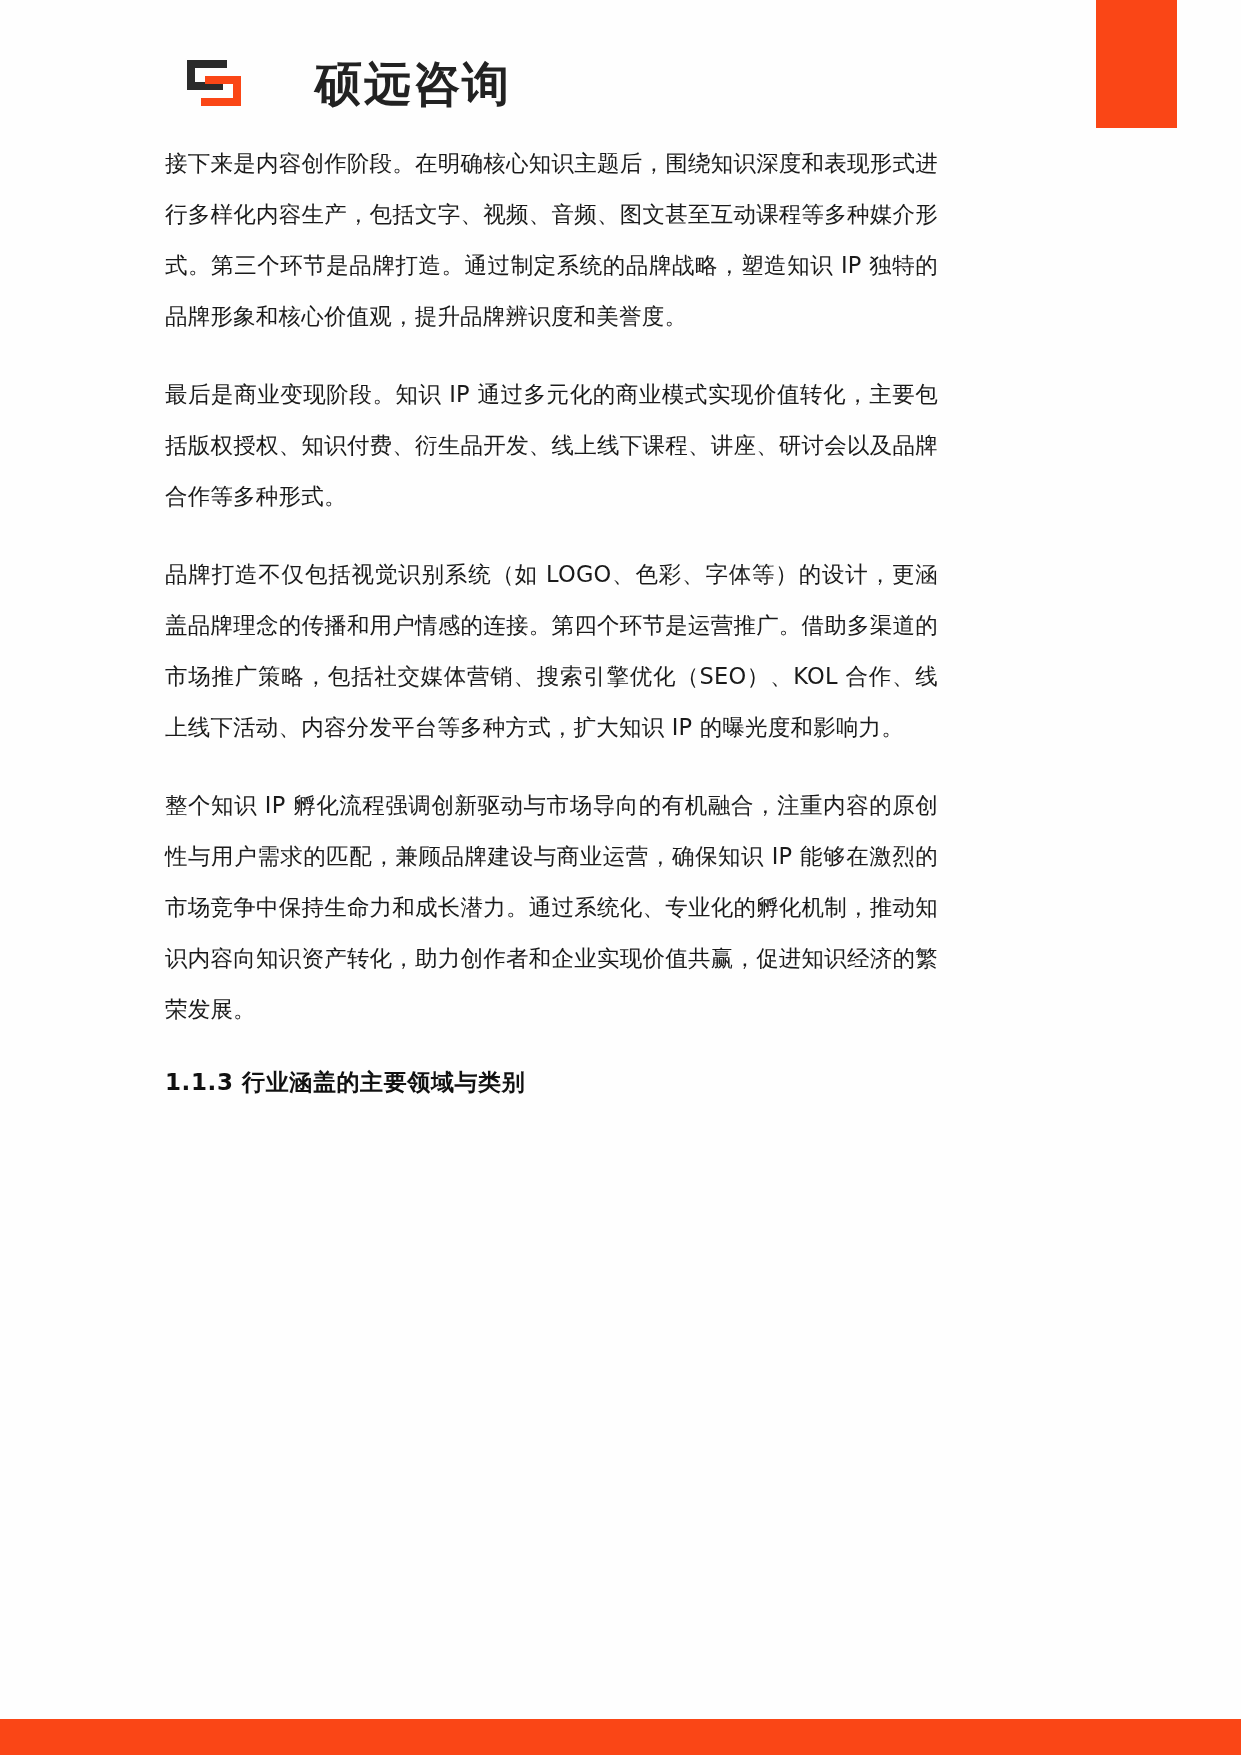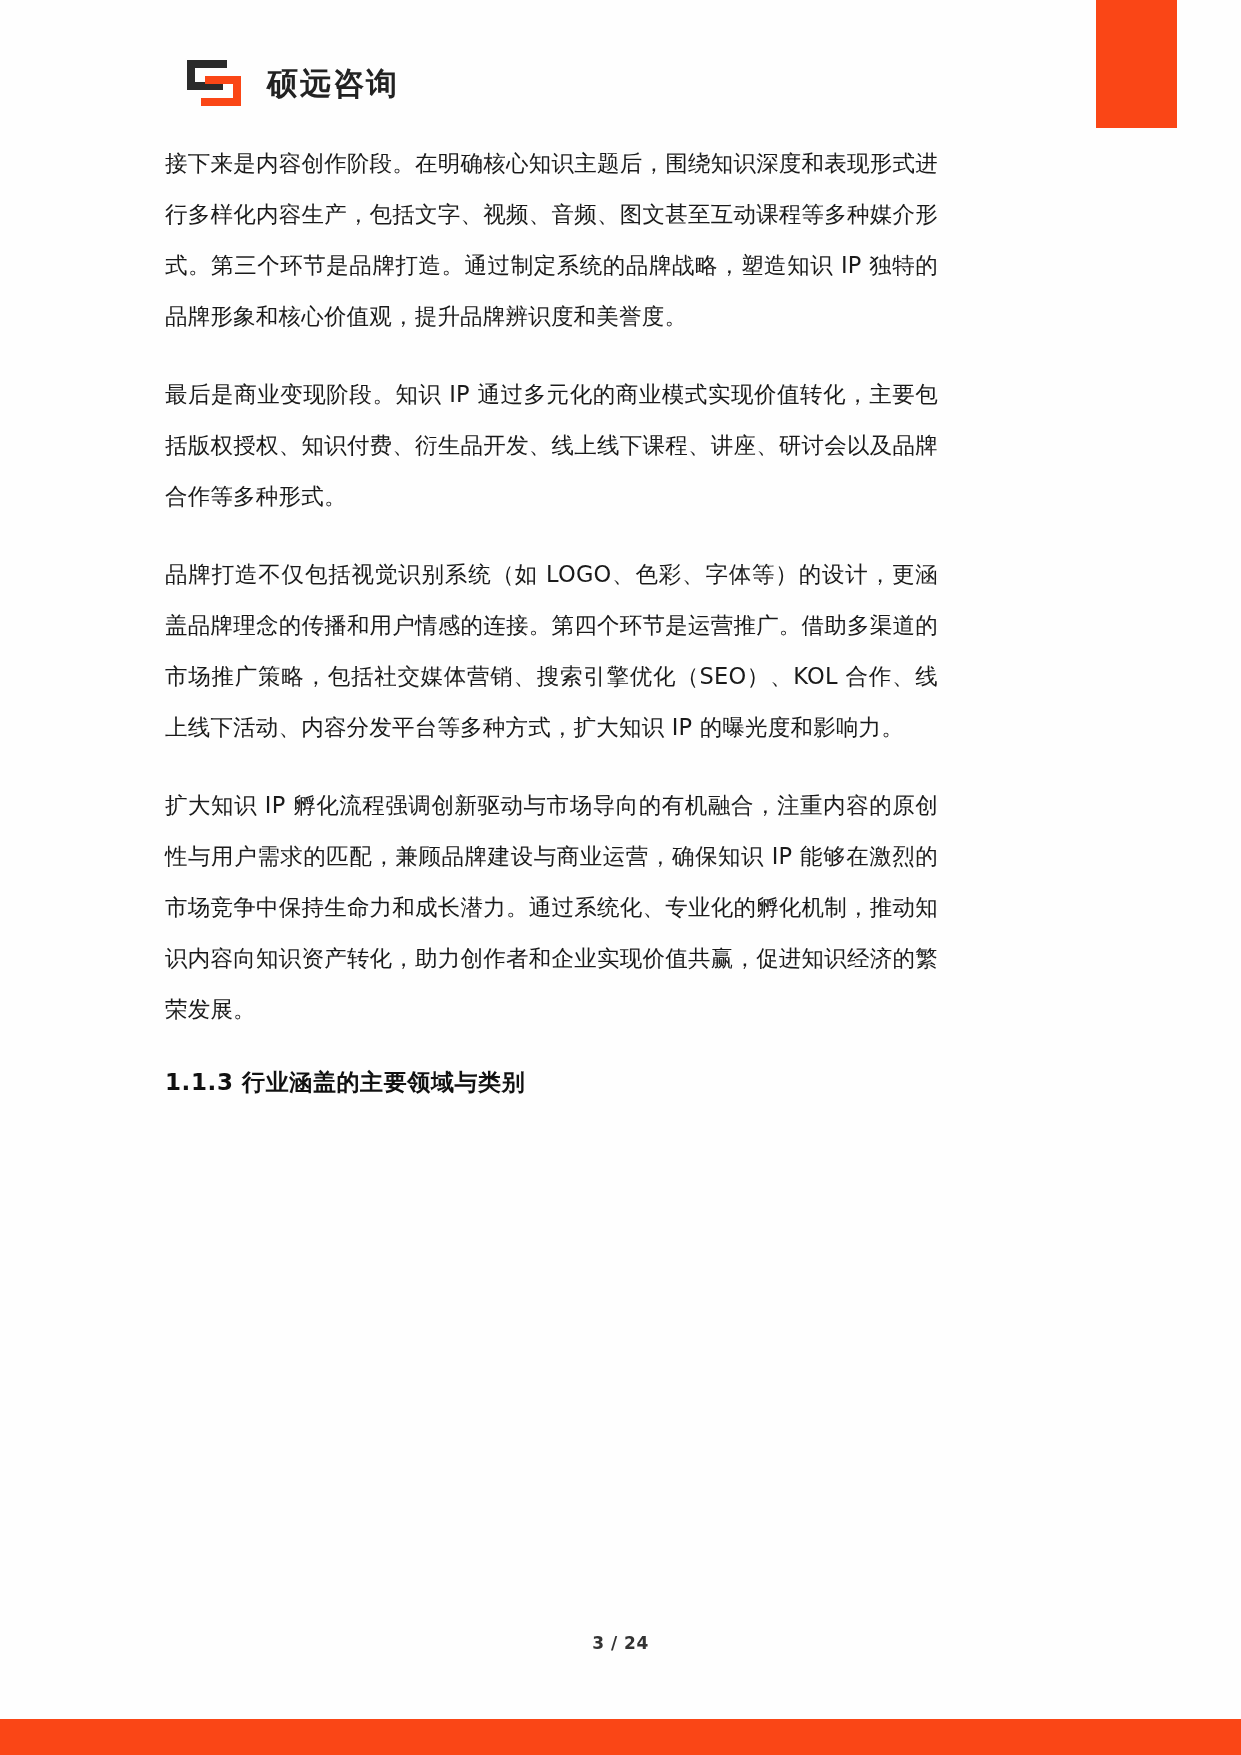--- a/index.html
+++ b/index.html
@@ -54,27 +54,28 @@
   }
 
   .logo-mark {
     width: 62px;
     height: 62px;
     flex: 0 0 auto;
     display: block;
   }
 
   .logo-text {
-    font-size: 31px;
+    font-size: 47px;
     line-height: 1;
     font-weight: 700;
     color: #222222;
     letter-spacing: 2px;
     white-space: nowrap;
     font-family: "DejaVu Sans", "Liberation Sans", sans-serif;
+    margin-left: 48px;
   }
 
   
   .content {
     position: absolute;
     left: 165px;
     top: 138px;
     width: 775px;
   }
 
@@ -132,25 +133,24 @@
   </div>
 
   <div class="content">
 
     <p class="para">接下来是内容创作阶段。在明确核心知识主题后，围绕知识深度和表现形式进行多样化内容生产，包括文字、视频、音频、图文甚至互动课程等多种媒介形式。第三个环节是品牌打造。通过制定系统的品牌战略，塑造知识 IP 独特的品牌形象和核心价值观，提升品牌辨识度和美誉度。</p>
 
     <p class="para">最后是商业变现阶段。知识 IP 通过多元化的商业模式实现价值转化，主要包括版权授权、知识付费、衍生品开发、线上线下课程、讲座、研讨会以及品牌合作等多种形式。</p>
 
     <p class="para">品牌打造不仅包括视觉识别系统（如 LOGO、色彩、字体等）的设计，更涵盖品牌理念的传播和用户情感的连接。第四个环节是运营推广。借助多渠道的市场推广策略，包括社交媒体营销、搜索引擎优化（SEO）、KOL 合作、线上线下活动、内容分发平台等多种方式，扩大知识 IP 的曝光度和影响力。</p>
 
-    <p class="para">扩大知识 IP 孵化流程强调创新驱动与市场导向的有机融合，注重内容的原创性与用户需求的匹配，兼顾品牌建设与商业运营，确保知识 IP 能够在激烈的市场竞争中保持生命力和成长潜力。通过系统化、专业化的孵化机制，推动知识内容向知识资产转化，助力创作者和企业实现价值共赢，促进知识经济的繁荣发展。</p>
+    <p class="para">整个知识 IP 孵化流程强调创新驱动与市场导向的有机融合，注重内容的原创性与用户需求的匹配，兼顾品牌建设与商业运营，确保知识 IP 能够在激烈的市场竞争中保持生命力和成长潜力。通过系统化、专业化的孵化机制，推动知识内容向知识资产转化，助力创作者和企业实现价值共赢，促进知识经济的繁荣发展。</p>
 
     <h3 class="heading">1.1.3  行业涵盖的主要领域与类别</h3>
 
 
 
   </div>
 
-  <div class="footer">3 / 24</div>
 
   <div class="bottom-bar"></div>
 
 </div>
 
 </body></html>

